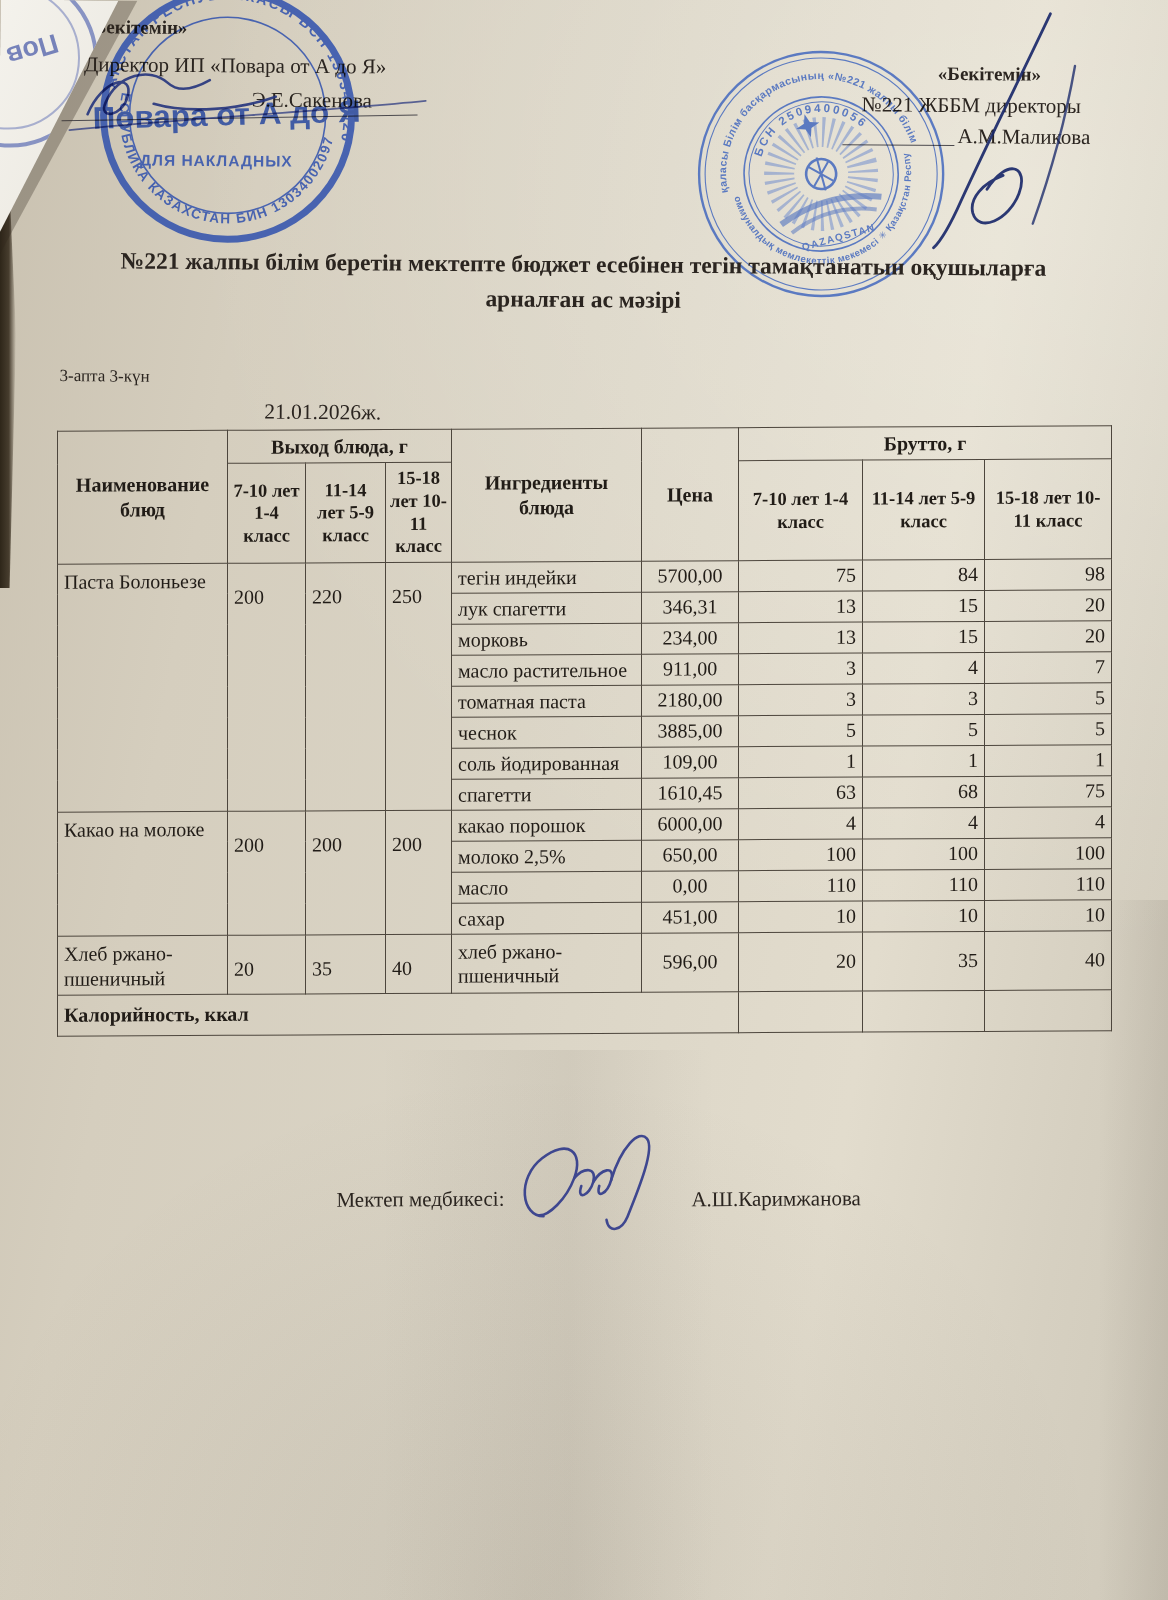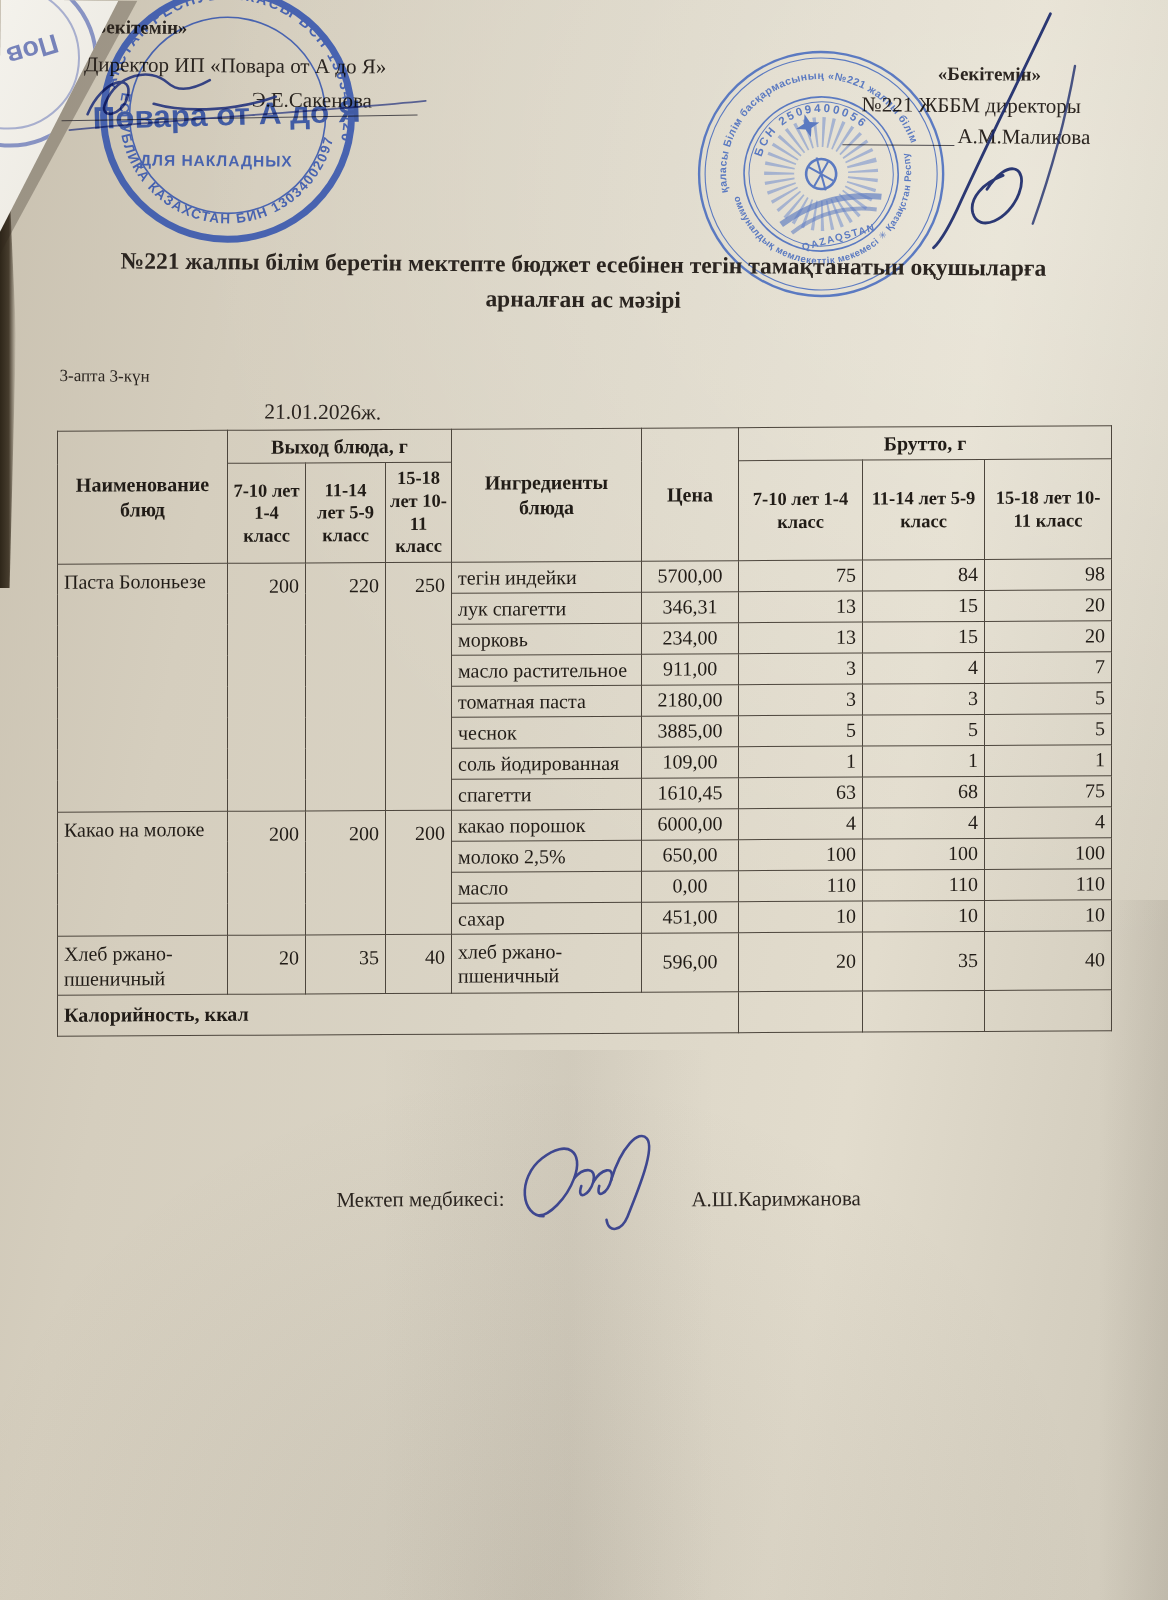--- a/index.html
+++ b/index.html
@@ -42,21 +42,21 @@
   .week{left:62px;top:366px;font-size:17px;}
   .date{left:243px;top:398px;font-size:21.5px;margin-left:24px;}
   
   .table-wrap{left:57px;top:428px;width:1054px;transform:skewY(-.3deg);}
   table{border-collapse:collapse;width:1054px;font-size:20px;color:#211c17;table-layout:fixed;}
   td,th{border:1.7px solid #4d463d;padding:3px 6px;vertical-align:middle;overflow:hidden;}
   th{font-weight:bold;line-height:1.22;padding:4px 4px;}
   .h-main{font-size:20px;}
   .h-sub{font-size:18.5px;}
   .dish-name-cell{vertical-align:top;text-align:left;padding-top:5px;line-height:1.25;}
-  .out-cell{vertical-align:top;text-align:right;padding-top:11px;}
+  .out-cell{vertical-align:top;text-align:left;padding-top:22px;}
   .ing-cell{text-align:left;line-height:1.2;}
   .price-cell{text-align:center;}
   .num-cell{text-align:right;}
   .kcal-cell{font-weight:bold;text-align:left;height:34px;}
   
   .footer-area{transform:rotate(-.4deg);}
   .nurse-label{left:328px;top:1186px;font-size:21px;}
   .nurse-name{left:683px;top:1188px;font-size:21px;}
   svg{overflow:visible;}
   .stamp-sans{font-family:"Liberation Sans","DejaVu Sans",sans-serif;}

